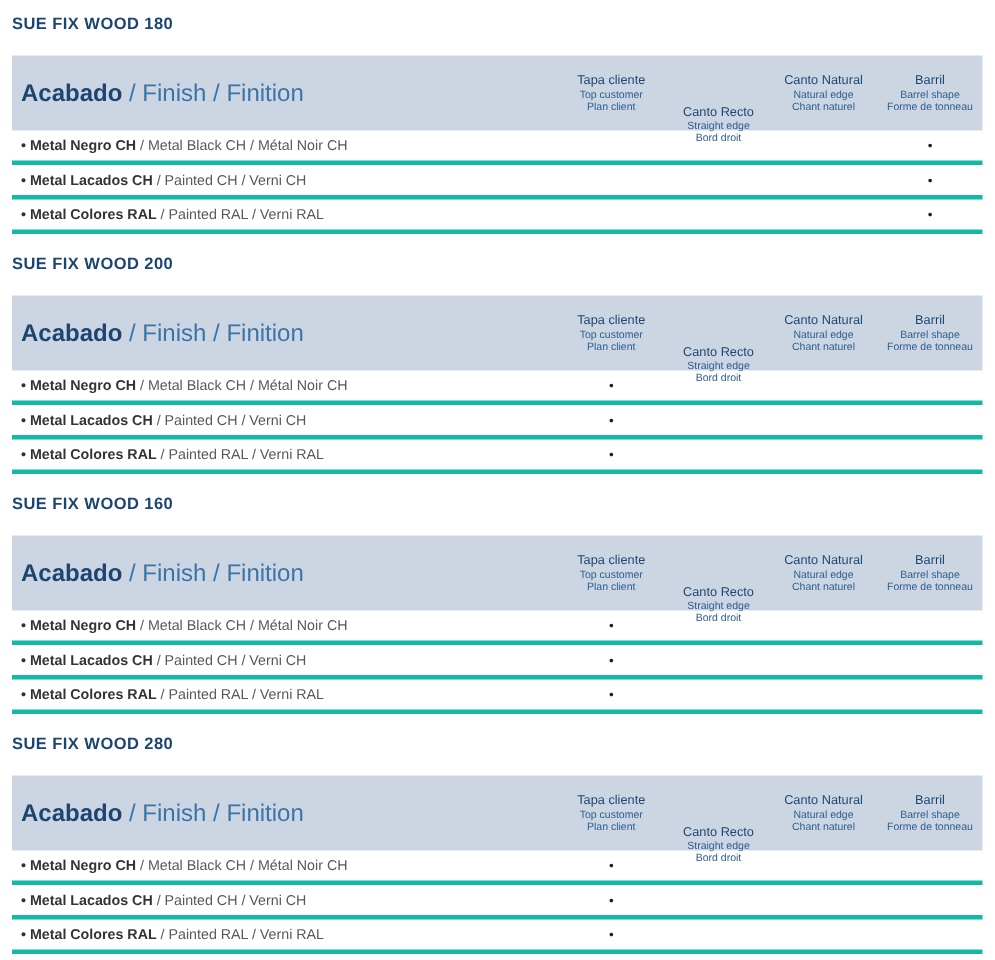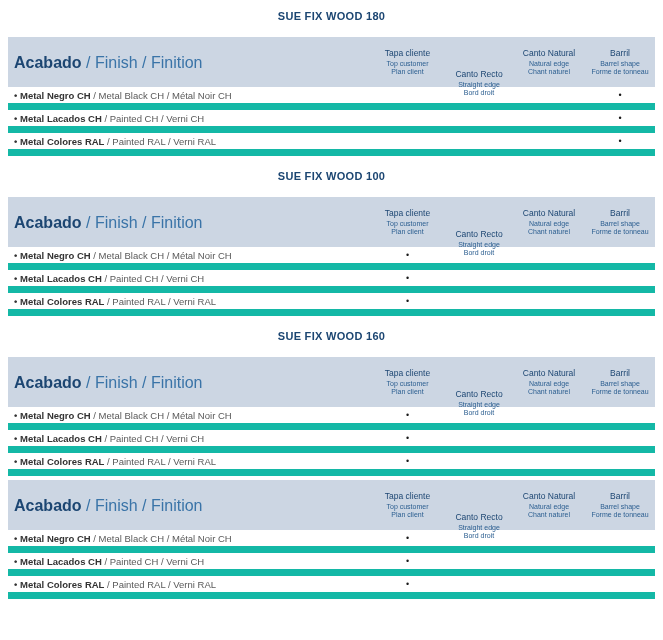--- a/index.html
+++ b/index.html
@@ -5,42 +5,41 @@
   html, body { margin:0; padding:0; background:#ffffff; }
   body {
     width:663px; height:640px;
     font-family:"Liberation Sans", sans-serif;
     -webkit-font-smoothing:antialiased;
   }
   .page { padding:0 8px; }
   .tbl { margin-bottom:4px; }
   .title {
     margin:0; padding:10px 0 14px;
-    text-align:center;
     font-size:11px; line-height:13px; font-weight:bold;
     color:#1c4672; letter-spacing:.3px;
   }
   .head {
     display:flex; align-items:center;
     background:#ccd6e3; height:50px;
   }
   .acabado { flex:1; padding-left:6px; font-size:16px; line-height:13px; }
   .acabado .b { font-weight:bold; color:#1c4672; }
   .acabado .r { color:#3a74a8; }
   .col { text-align:center; }
   .head > .col:nth-child(2) { width:75px; }
   .head > .col:nth-child(3) { width:68px;margin-top:42px; }
   .head > .col:nth-child(4) { width:72px;text-align:center; }
   .head > .col:nth-child(5) { width:70px; }
   .cm { font-size:8.5px; font-weight:normal; color:#1c4672; margin-bottom:2px; }
   .cs { font-size:7px; line-height:8.5px; color:#2b5e90; }
   .row {
     display:flex; align-items:center;
     height:23px; box-sizing:border-box;
-    border-bottom:7px solid #14b8a6;
+    border-bottom:3px solid #14b8a6;
   }
   .lbl { flex:1; padding-left:6px; font-size:9.5px; white-space:nowrap; }
   .lbl .b { font-weight:bold; color:#333333; }
   .lbl .r { color:#595959; }
   .cell { text-align:center; font-size:9px; color:#1a1a1a; }
   .row > .cell:nth-child(2) { width:75px; }
   .row > .cell:nth-child(3) { width:68px; }
   .row > .cell:nth-child(4) { width:72px; }
   .row > .cell:nth-child(5) { width:70px; }
 </style>
@@ -91,21 +90,21 @@
     <div class="row">
       <div class="lbl"><span class="b">• Metal Colores RAL</span><span class="r"> / Painted RAL / Verni RAL</span></div>
       <div class="cell"></div>
       <div class="cell"></div>
       <div class="cell"></div>
       <div class="cell">•</div>
     </div>
   </section>
 
   <section class="tbl">
-    <h2 class="title">SUE FIX WOOD 100</h2>
+    <h2 class="title">SUE FIX WOOD 200</h2>
     <div class="head">
       <div class="acabado"><span class="b">Acabado</span><span class="r"> / Finish / Finition</span></div>
       <div class="col">
         <div class="cm">Tapa cliente</div>
         <div class="cs">Top customer</div>
         <div class="cs">Plan client</div>
       </div>
       <div class="col">
         <div class="cm">Canto Recto</div>
         <div class="cs">Straight edge</div>
@@ -187,20 +186,21 @@
     <div class="row">
       <div class="lbl"><span class="b">• Metal Colores RAL</span><span class="r"> / Painted RAL / Verni RAL</span></div>
       <div class="cell">•</div>
       <div class="cell"></div>
       <div class="cell"></div>
       <div class="cell"></div>
     </div>
   </section>
 
   <section class="tbl">
+    <h2 class="title">SUE FIX WOOD 280</h2>
     <div class="head">
       <div class="acabado"><span class="b">Acabado</span><span class="r"> / Finish / Finition</span></div>
       <div class="col">
         <div class="cm">Tapa cliente</div>
         <div class="cs">Top customer</div>
         <div class="cs">Plan client</div>
       </div>
       <div class="col">
         <div class="cm">Canto Recto</div>
         <div class="cs">Straight edge</div>

